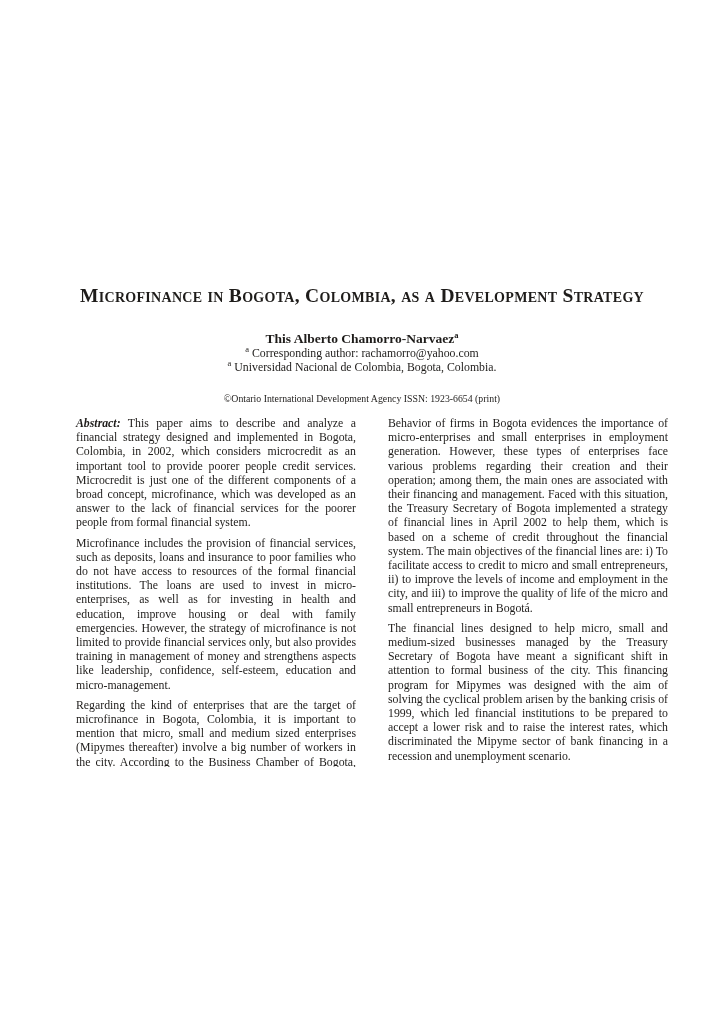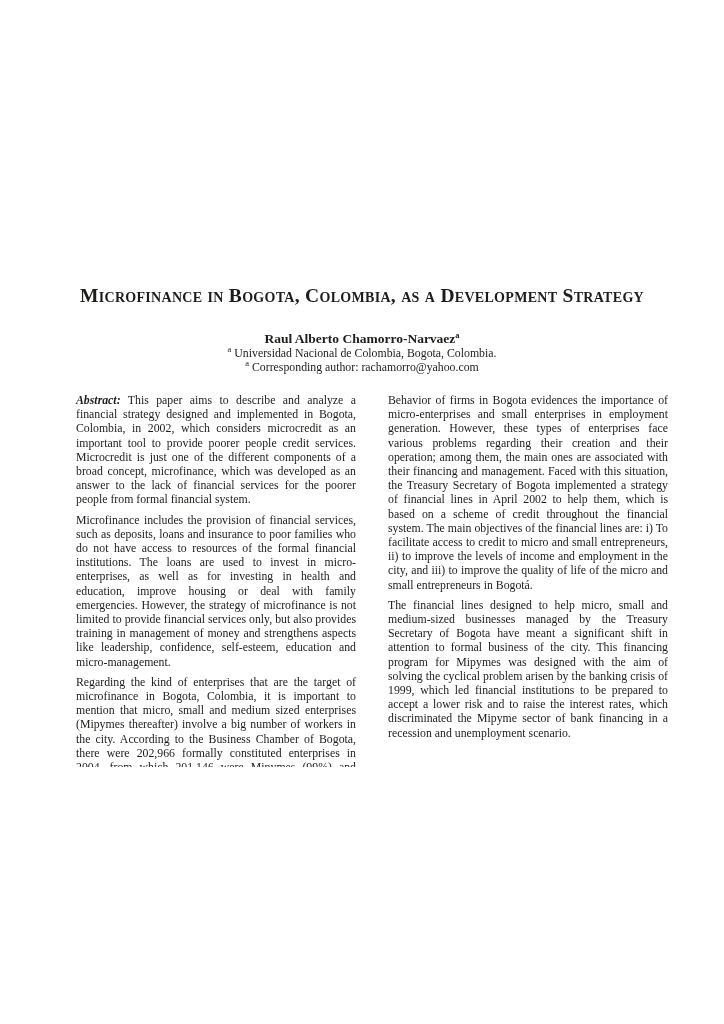--- a/index.html
+++ b/index.html
@@ -53,26 +53,27 @@
   .abstract-label { font-weight: 700; font-style: italic; }
 </style>
 </head>
 <body>
 
 <div class="page">
 
   <h1 class="title">Microfinance in Bogota, Colombia, as a Development Strategy</h1>
 
   <div class="author-block">
-    <div class="author-name"><span>Raul Alberto Chamorro-Narvaez</span><span class="sup">a</span></div>
+    <div class="author-name"><span>This Alberto Chamorro-Narvaez</span><span class="sup">a</span></div>
+    <div class="affil"><span class="sup">a</span> <span>Corresponding author: rachamorro@yahoo.com</span></div>
     <div class="affil"><span class="sup">a</span> <span>Universidad Nacional de Colombia, Bogota, Colombia.</span></div>
-    <div class="affil"><span class="sup">a</span> <span>Corresponding author: rachamorro@yahoo.com</span></div>
   </div>
 
   <div class="imprint">
+    <div>©Ontario International Development Agency ISSN: 1923-6654 (print)</div>
   </div>
 
   <div class="columns">
     <div class="col">
       <p><span class="abstract-label">Abstract:</span> <span>This paper aims to describe and analyze a financial strategy designed and implemented in Bogota, Colombia, in 2002, which considers microcredit as an important tool to provide poorer people credit services. Microcredit is just one of the different components of a broad concept, microfinance, which was developed as an answer to the lack of financial services for the poorer people from formal financial system.</span></p>
       <p>Microfinance includes the provision of financial services, such as deposits, loans and insurance to poor families who do not have access to resources of the formal financial institutions. The loans are used to invest in micro-enterprises, as well as for investing in health and education, improve housing or deal with family emergencies. However, the strategy of microfinance is not limited to provide financial services only, but also provides training in management of money and strengthens aspects like leadership, confidence, self-esteem, education and micro-management.</p>
       <p>Regarding the kind of enterprises that are the target of microfinance in Bogota, Colombia, it is important to mention that micro, small and medium sized enterprises (Mipymes thereafter) involve a big number of workers in the city. According to the Business Chamber of Bogota, there were 202,966 formally constituted enterprises in 2004, from which 201,146 were Mipymes (99%) and concentrated approximately 70% of total formal employment. Particularly regarding Mipymes, 86% were micro, 11% small and 3% medium sized businesses. Mipymes are engaged mainly in trading and the</p>
     </div>
     <div class="col">
       <p>Behavior of firms in Bogota evidences the importance of micro-enterprises and small enterprises in employment generation. However, these types of enterprises face various problems regarding their creation and their operation; among them, the main ones are associated with their financing and management. Faced with this situation, the Treasury Secretary of Bogota implemented a strategy of financial lines in April 2002 to help them, which is based on a scheme of credit throughout the financial system. The main objectives of the financial lines are: i) To facilitate access to credit to micro and small entrepreneurs, ii) to improve the levels of income and employment in the city, and iii) to improve the quality of life of the micro and small entrepreneurs in Bogotá.</p>

